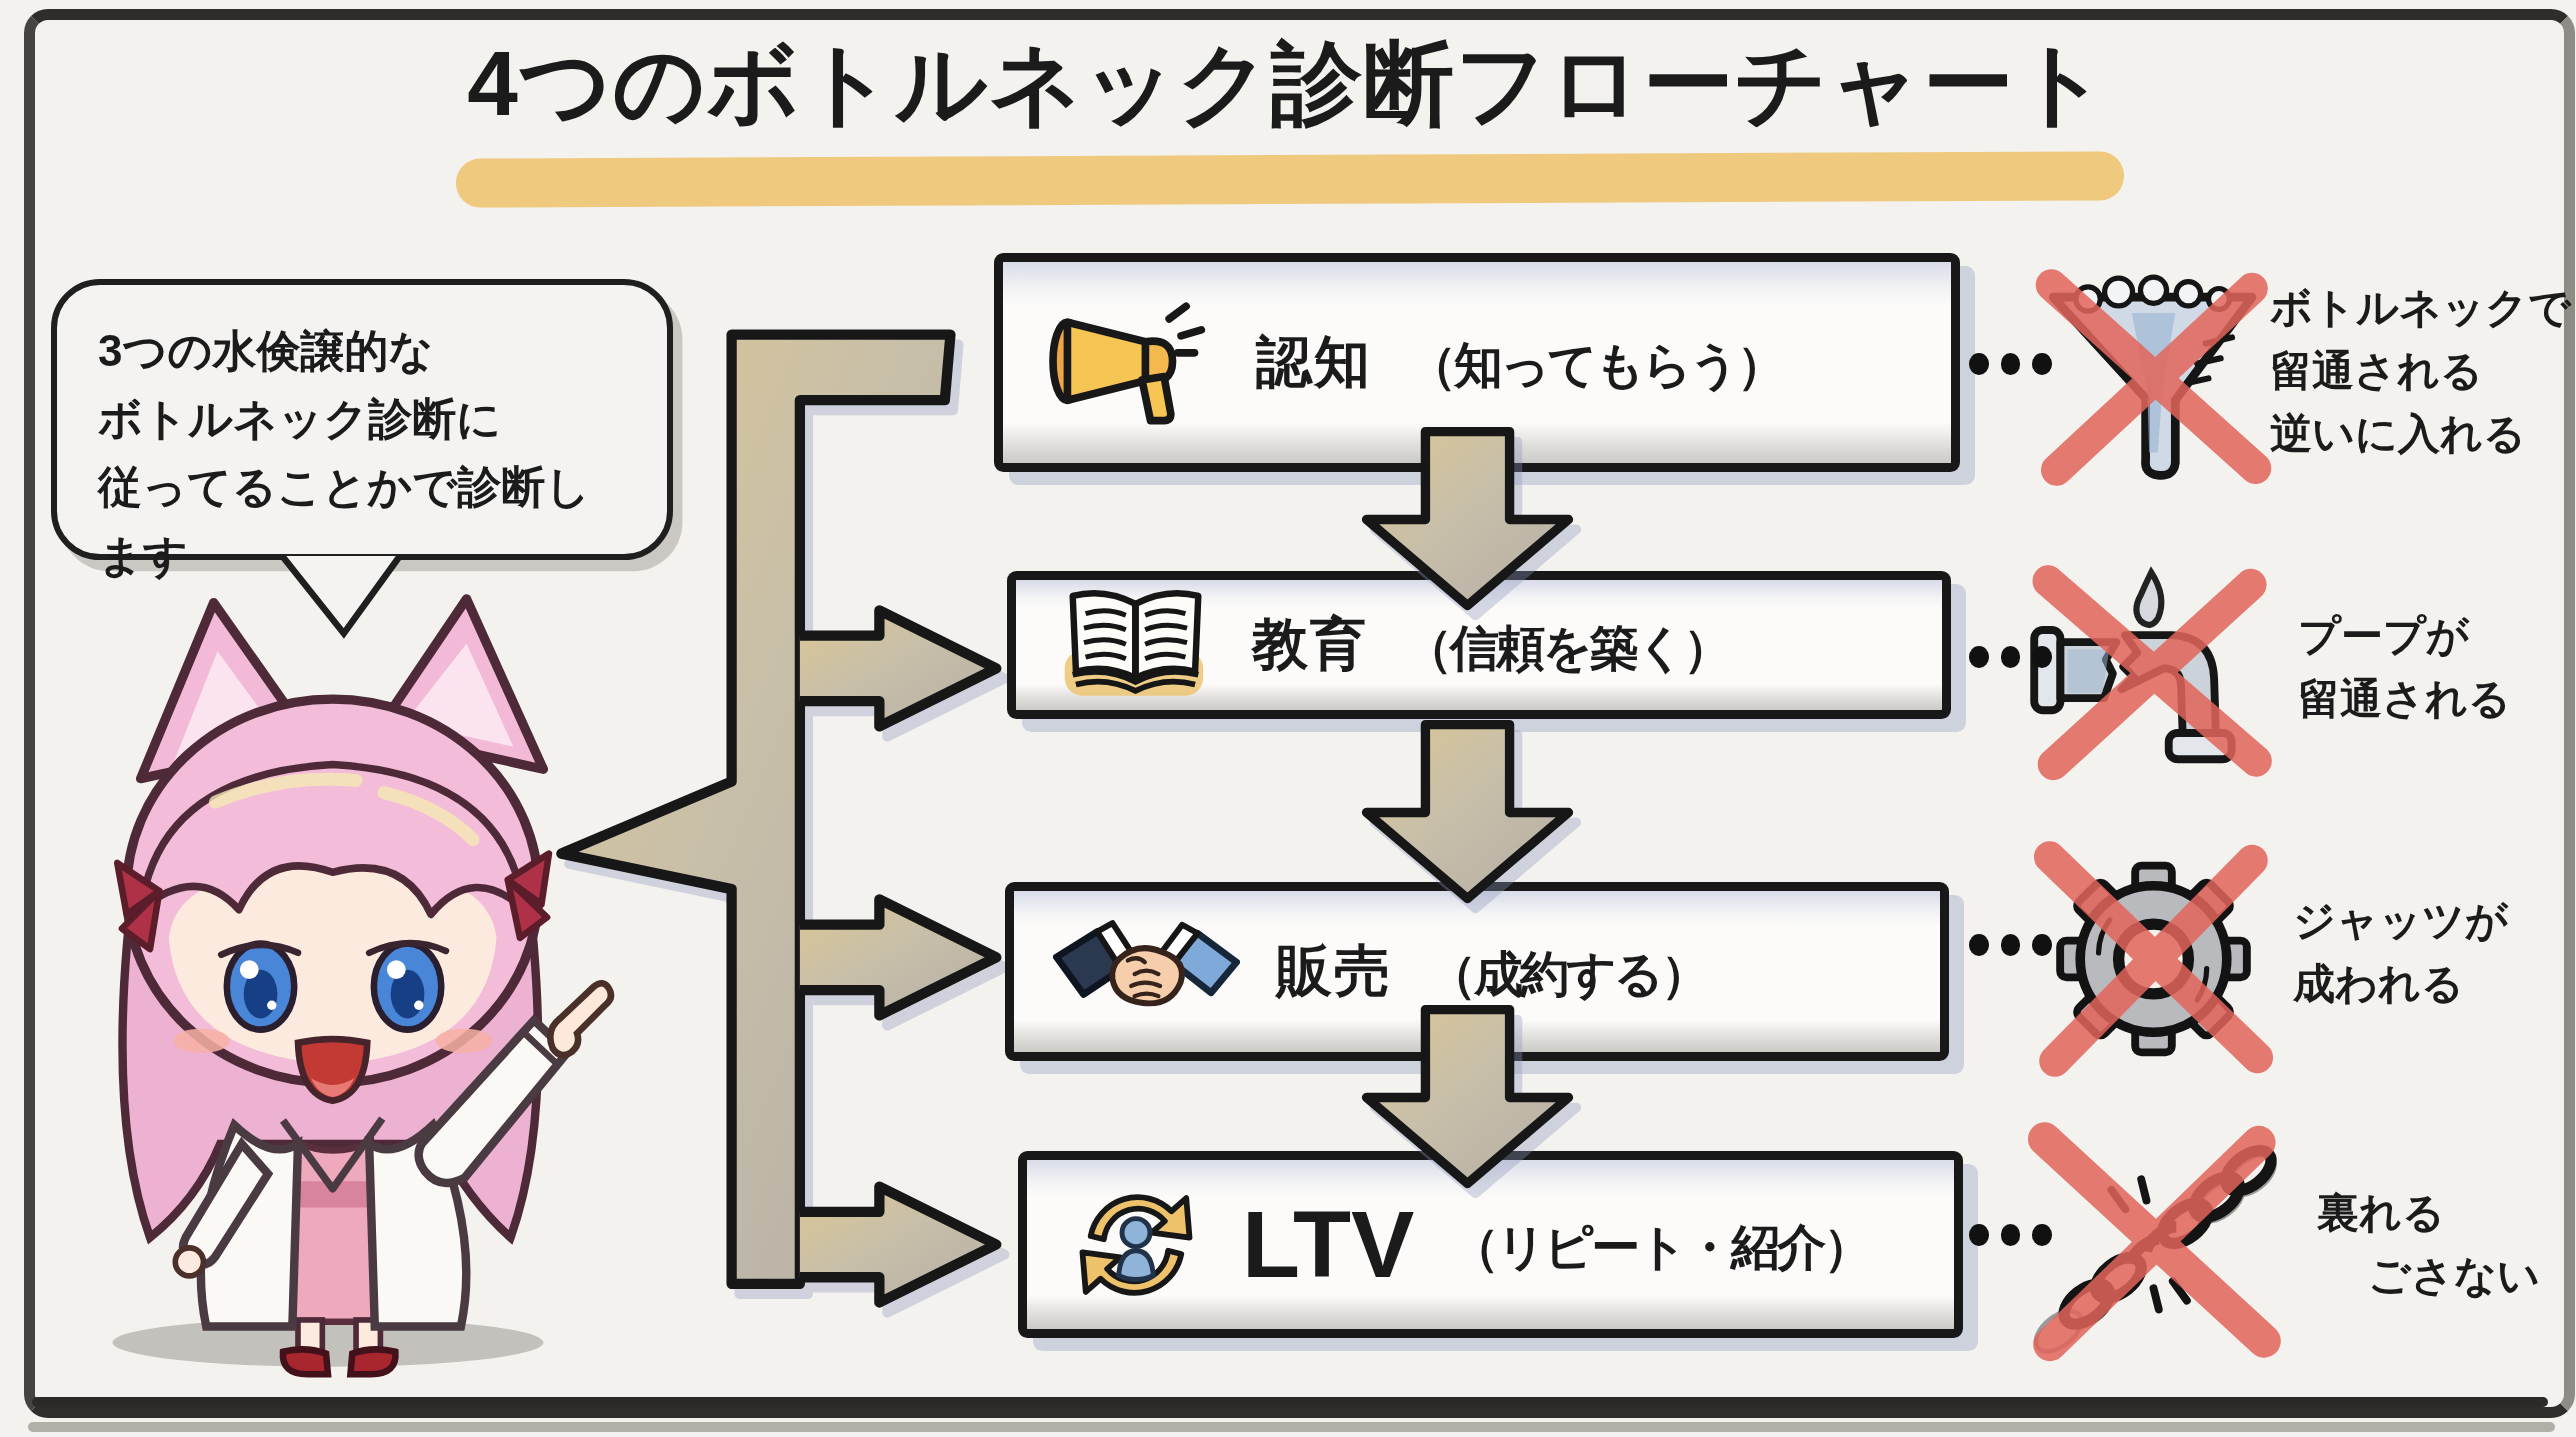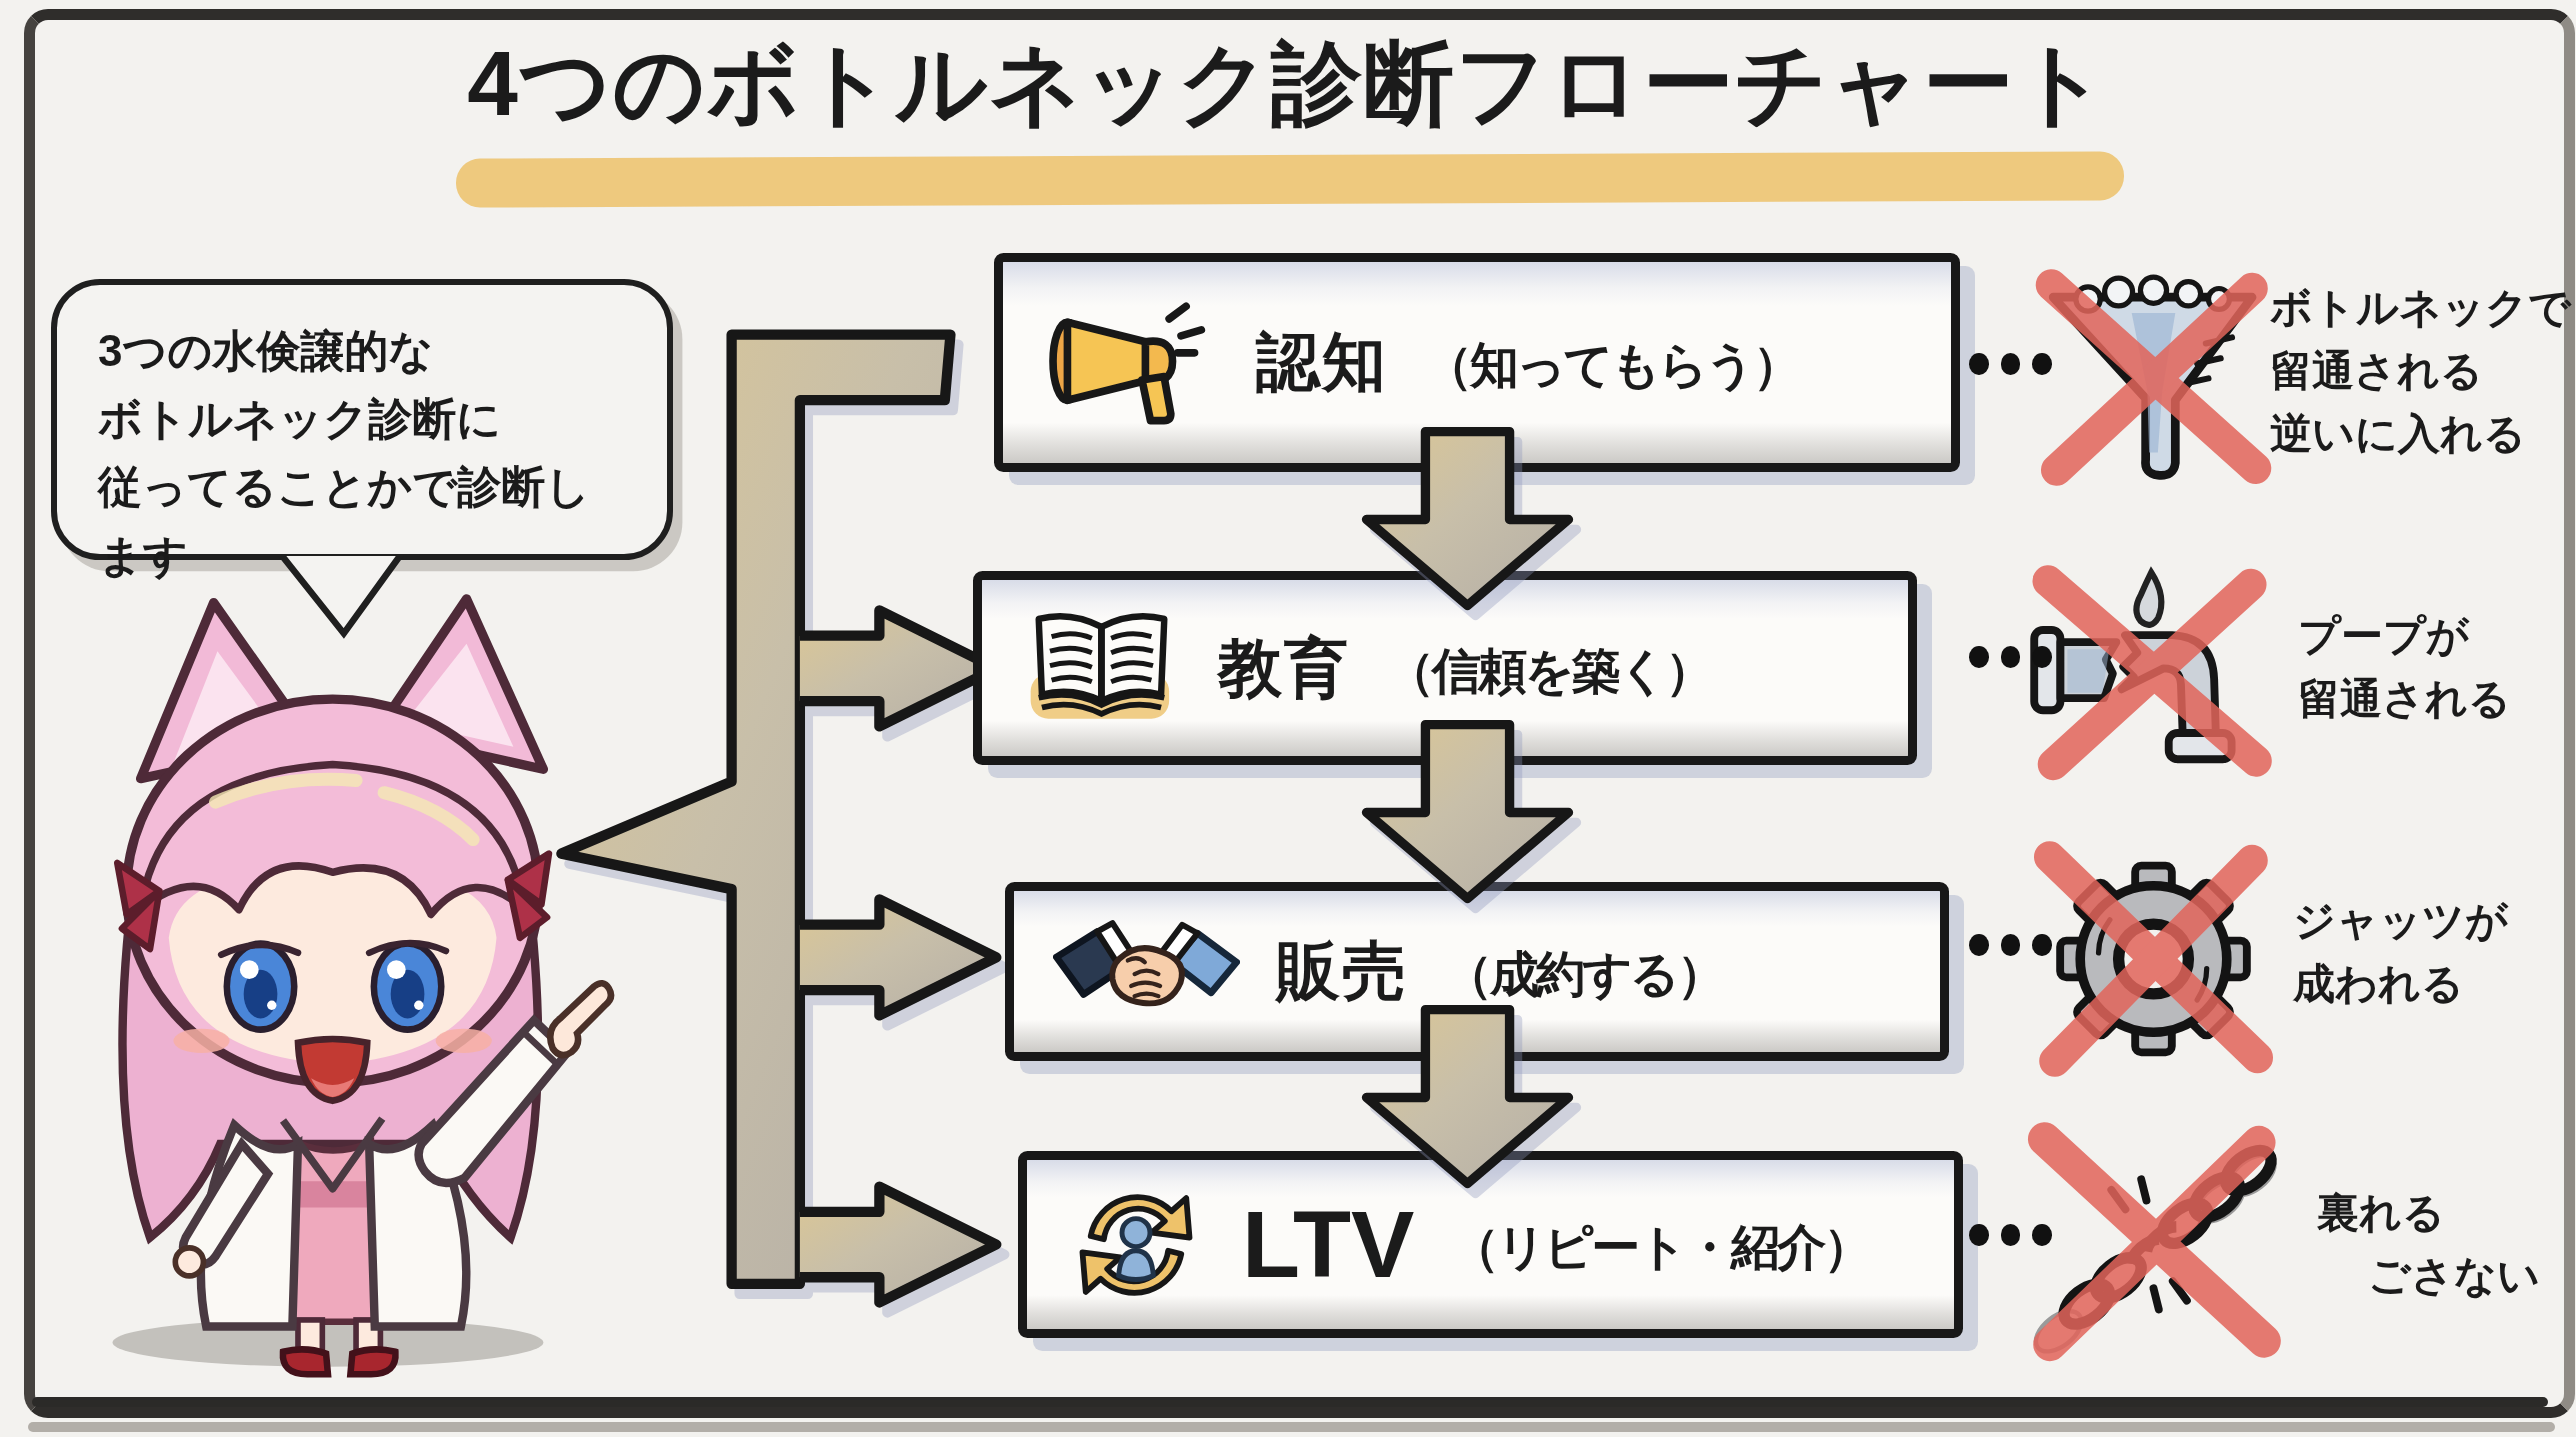--- a/index.html
+++ b/index.html
@@ -20,21 +20,21 @@
   .bubble{left:51px;top:279px;width:622px;height:281px;background:#f4f3f1;border:6.6px solid #1f1f1f;
           border-radius:49px;box-shadow:9.4px 11.2px 0 rgba(170,166,158,.55);z-index:3;
           padding:32px 41px;box-sizing:border-box;}
   .bubble-text{font-size:44px;font-weight:800;line-height:1.55;}
   .bubble-tail{left:271px;top:555px;z-index:4;}
   
   .fbox{background:linear-gradient(180deg,rgba(158,170,205,.38) 0%,rgba(158,170,205,.10) 13%,
         rgba(0,0,0,0) 22%,rgba(0,0,0,0) 80%,rgba(125,122,116,.22) 91%,rgba(125,122,116,.38) 100%),#fcfbf9;
         border:9.4px solid #181818;border-radius:9.4px;box-shadow:15px 13px 0 rgba(148,158,192,.38);
         display:flex;align-items:center;padding-left:39px;gap:36px;box-sizing:border-box;z-index:2;}
-  .fbox .label{font-size:64px;font-weight:900;letter-spacing:1.9px;white-space:nowrap;}
+  .fbox .label{font-size:56px;font-weight:900;letter-spacing:1.9px;white-space:nowrap;}
   .fbox .label.latin{font-size:95px;letter-spacing:0;}
   .fbox .sub{font-size:49px;font-weight:800;letter-spacing:-2.8px;margin-top:7.5px;white-space:nowrap;}
   
   .dots{display:flex;gap:12px;align-items:center;z-index:2;}
   .dots i{display:block;width:19.7px;height:21.5px;background:#111;border-radius:50%;}
   
   .note-text{font-size:42px;font-weight:800;line-height:1.5;white-space:nowrap;z-index:2;}
   .note-text .indent{margin-left:51px;}
   .arrow-shadow{filter:drop-shadow(8.4px 10.3px 0 rgba(140,150,185,.35));}
   svg{display:block;}
@@ -138,21 +138,21 @@
         <path d="M30,32 L122,55 Q132,58 132,78 Q132,98 122,101 L30,124 Z" fill="#f6c554"></path>
         <path d="M122,55 Q154,50 154,78 Q154,106 122,101 Z" fill="#f3b94e"></path>
         <path d="M118,100 L144,96 L152,140 Q152,148 144,148 L128,148 Z" fill="#f6c554"></path>
         <path d="M150,28 L170,13 M164,48 L188,41 M160,68 L180,68" fill="none"></path>
       </g>
     </svg>
     <span class="label">認知</span>
     <span class="sub">（知ってもらう）</span>
   </div>
 
-  <div class="abs fbox" style="left:973px;top:571px;width:944px;height:194px">
+  <div class="abs fbox" style="left:1007px;top:571px;width:944px;height:148px">
     <svg width="161" height="140" viewBox="0 0 200 170">
       <rect x="12" y="92" width="172" height="56" rx="22" fill="#ecc26a" opacity=".8"></rect>
       <path d="M100,34 Q62,14 22,24 L26,118 Q64,108 100,126 Z" fill="#fdfcf9" stroke="#161616" stroke-width="8" stroke-linejoin="round"></path>
       <path d="M100,34 Q138,14 178,24 L174,118 Q136,108 100,126 Z" fill="#fdfcf9" stroke="#161616" stroke-width="8" stroke-linejoin="round"></path>
       <path d="M22,122 Q64,112 100,131 Q136,112 178,122 M26,134 Q64,124 100,142 Q136,124 174,134" fill="none" stroke="#161616" stroke-width="7"></path>
       <path d="M38,46 Q64,38 88,48 M36,64 Q64,56 88,66 M36,82 Q64,74 88,84 M38,100 Q64,92 88,102" fill="none" stroke="#161616" stroke-width="6"></path>
       <path d="M112,48 Q136,38 162,46 M112,66 Q136,56 164,64 M112,84 Q136,74 164,82 M112,102 Q136,92 162,100" fill="none" stroke="#161616" stroke-width="6"></path>
       <path d="M100,34 L100,126" stroke="#161616" stroke-width="8"></path>
     </svg>
     <span class="label">教育</span>

